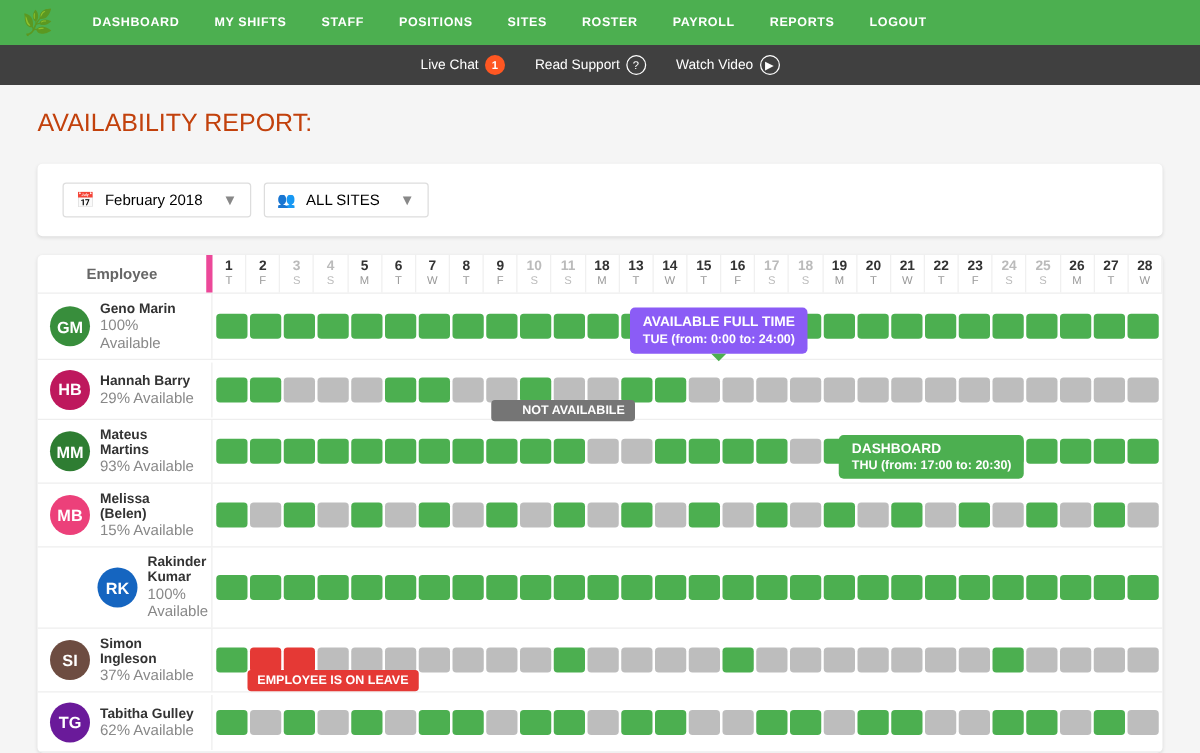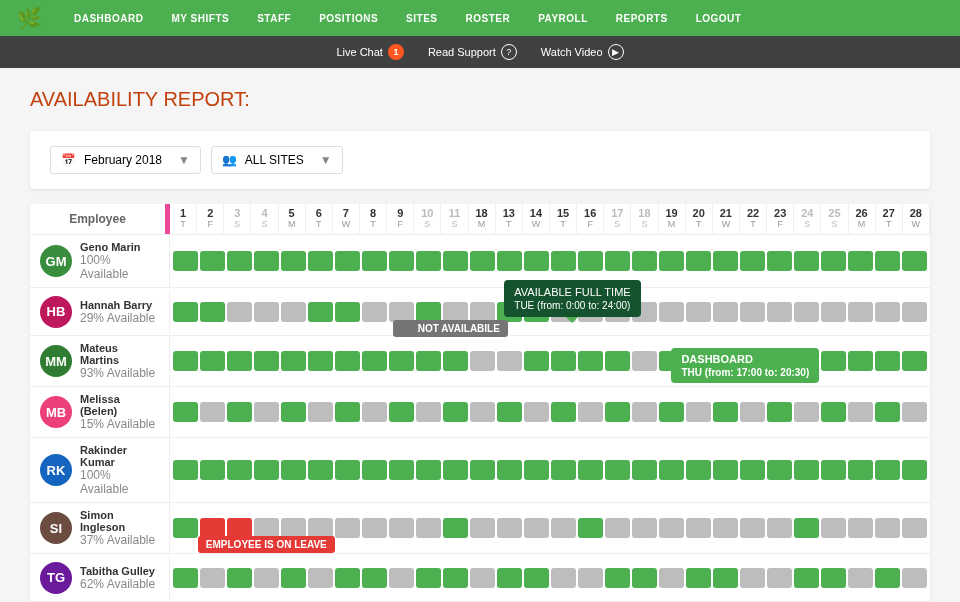--- a/index.html
+++ b/index.html
@@ -232,30 +232,29 @@
       margin: 0 1px;
       border-radius: 3px;
     }
     .day-cell.green { background: #4caf50; }
     .day-cell.gray { background: #bdbdbd; }
     .day-cell.red { background: #e53935; }
 
     
     .tooltip-box {
       position: absolute;
-      background: #14532d;
+      background: #8b5cf6;
       color: white;
       border-radius: 4px;
       padding: 6px 10px;
       font-size: 10px;
-      font-weight: normal;
+      font-weight: bold;
       z-index: 10;
       white-space: nowrap;
       pointer-events: none;
-      margin-top: 34px;
     }
     .tooltip-box .tt-title { font-size: 11px; margin-bottom: 2px; }
     .tooltip-box .tt-sub { font-size: 10px; }
     .tooltip-box::after {
       content: '';
       position: absolute;
       bottom: -6px;
       left: 50%;
       transform: translateX(-50%);
       border: 6px solid transparent;
@@ -666,21 +665,21 @@
               <div class="tooltip-avail" style="left: 501.429px; top: -50px;">
                 <div class="tt-title">DASHBOARD</div>
                 <div>THU (from: 17:00 to: 20:30)</div>
               </div>
             </div>
           </div>
         </div>
         <div class="row-wrapper">
           <div class="emp-row">
             <div class="emp-info">
-              <div class="avatar" style="background: rgb(21, 101, 192);">RK</div>
+              <div class="avatar" style="background: rgb(21, 101, 192); margin-left: 38px;">RK</div>
               <div>
                 <div class="emp-name">Rakinder Kumar</div>
                 <div class="emp-avail">100% Available</div>
               </div>
             </div>
             <div class="days-row">
               <div class="day-cell green"></div>
               <div class="day-cell green"></div>
               <div class="day-cell green"></div>
               <div class="day-cell green"></div>

